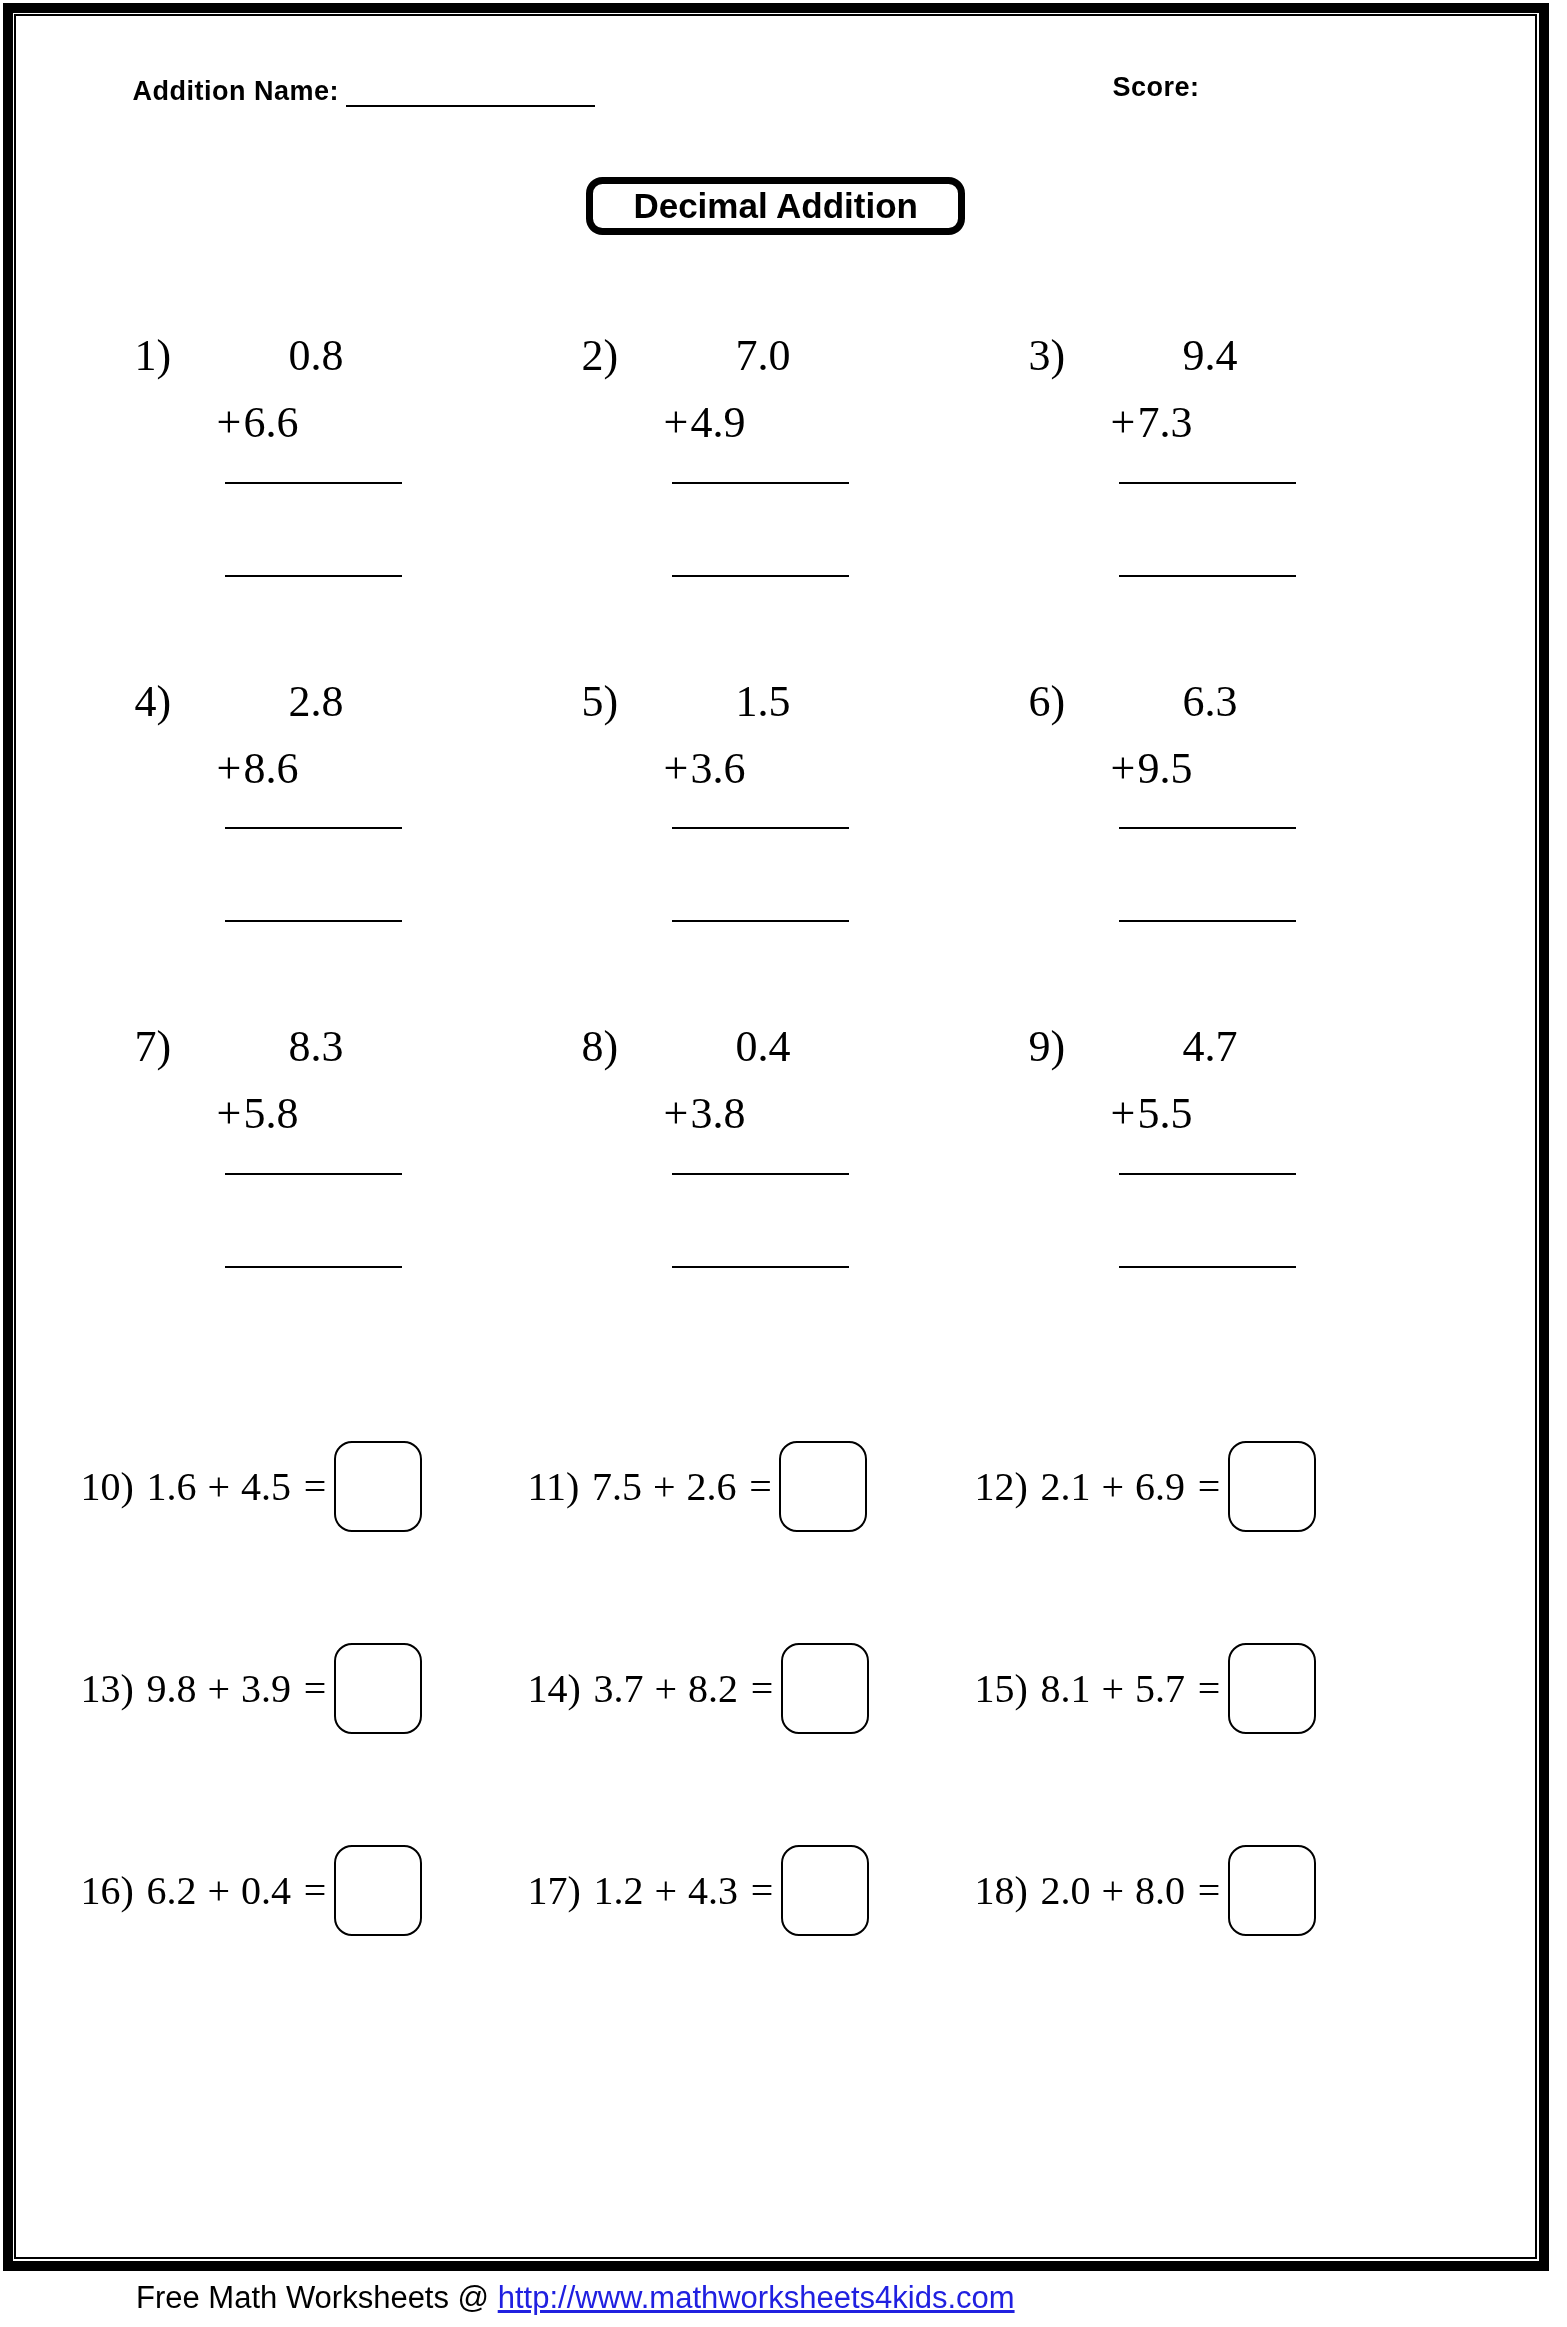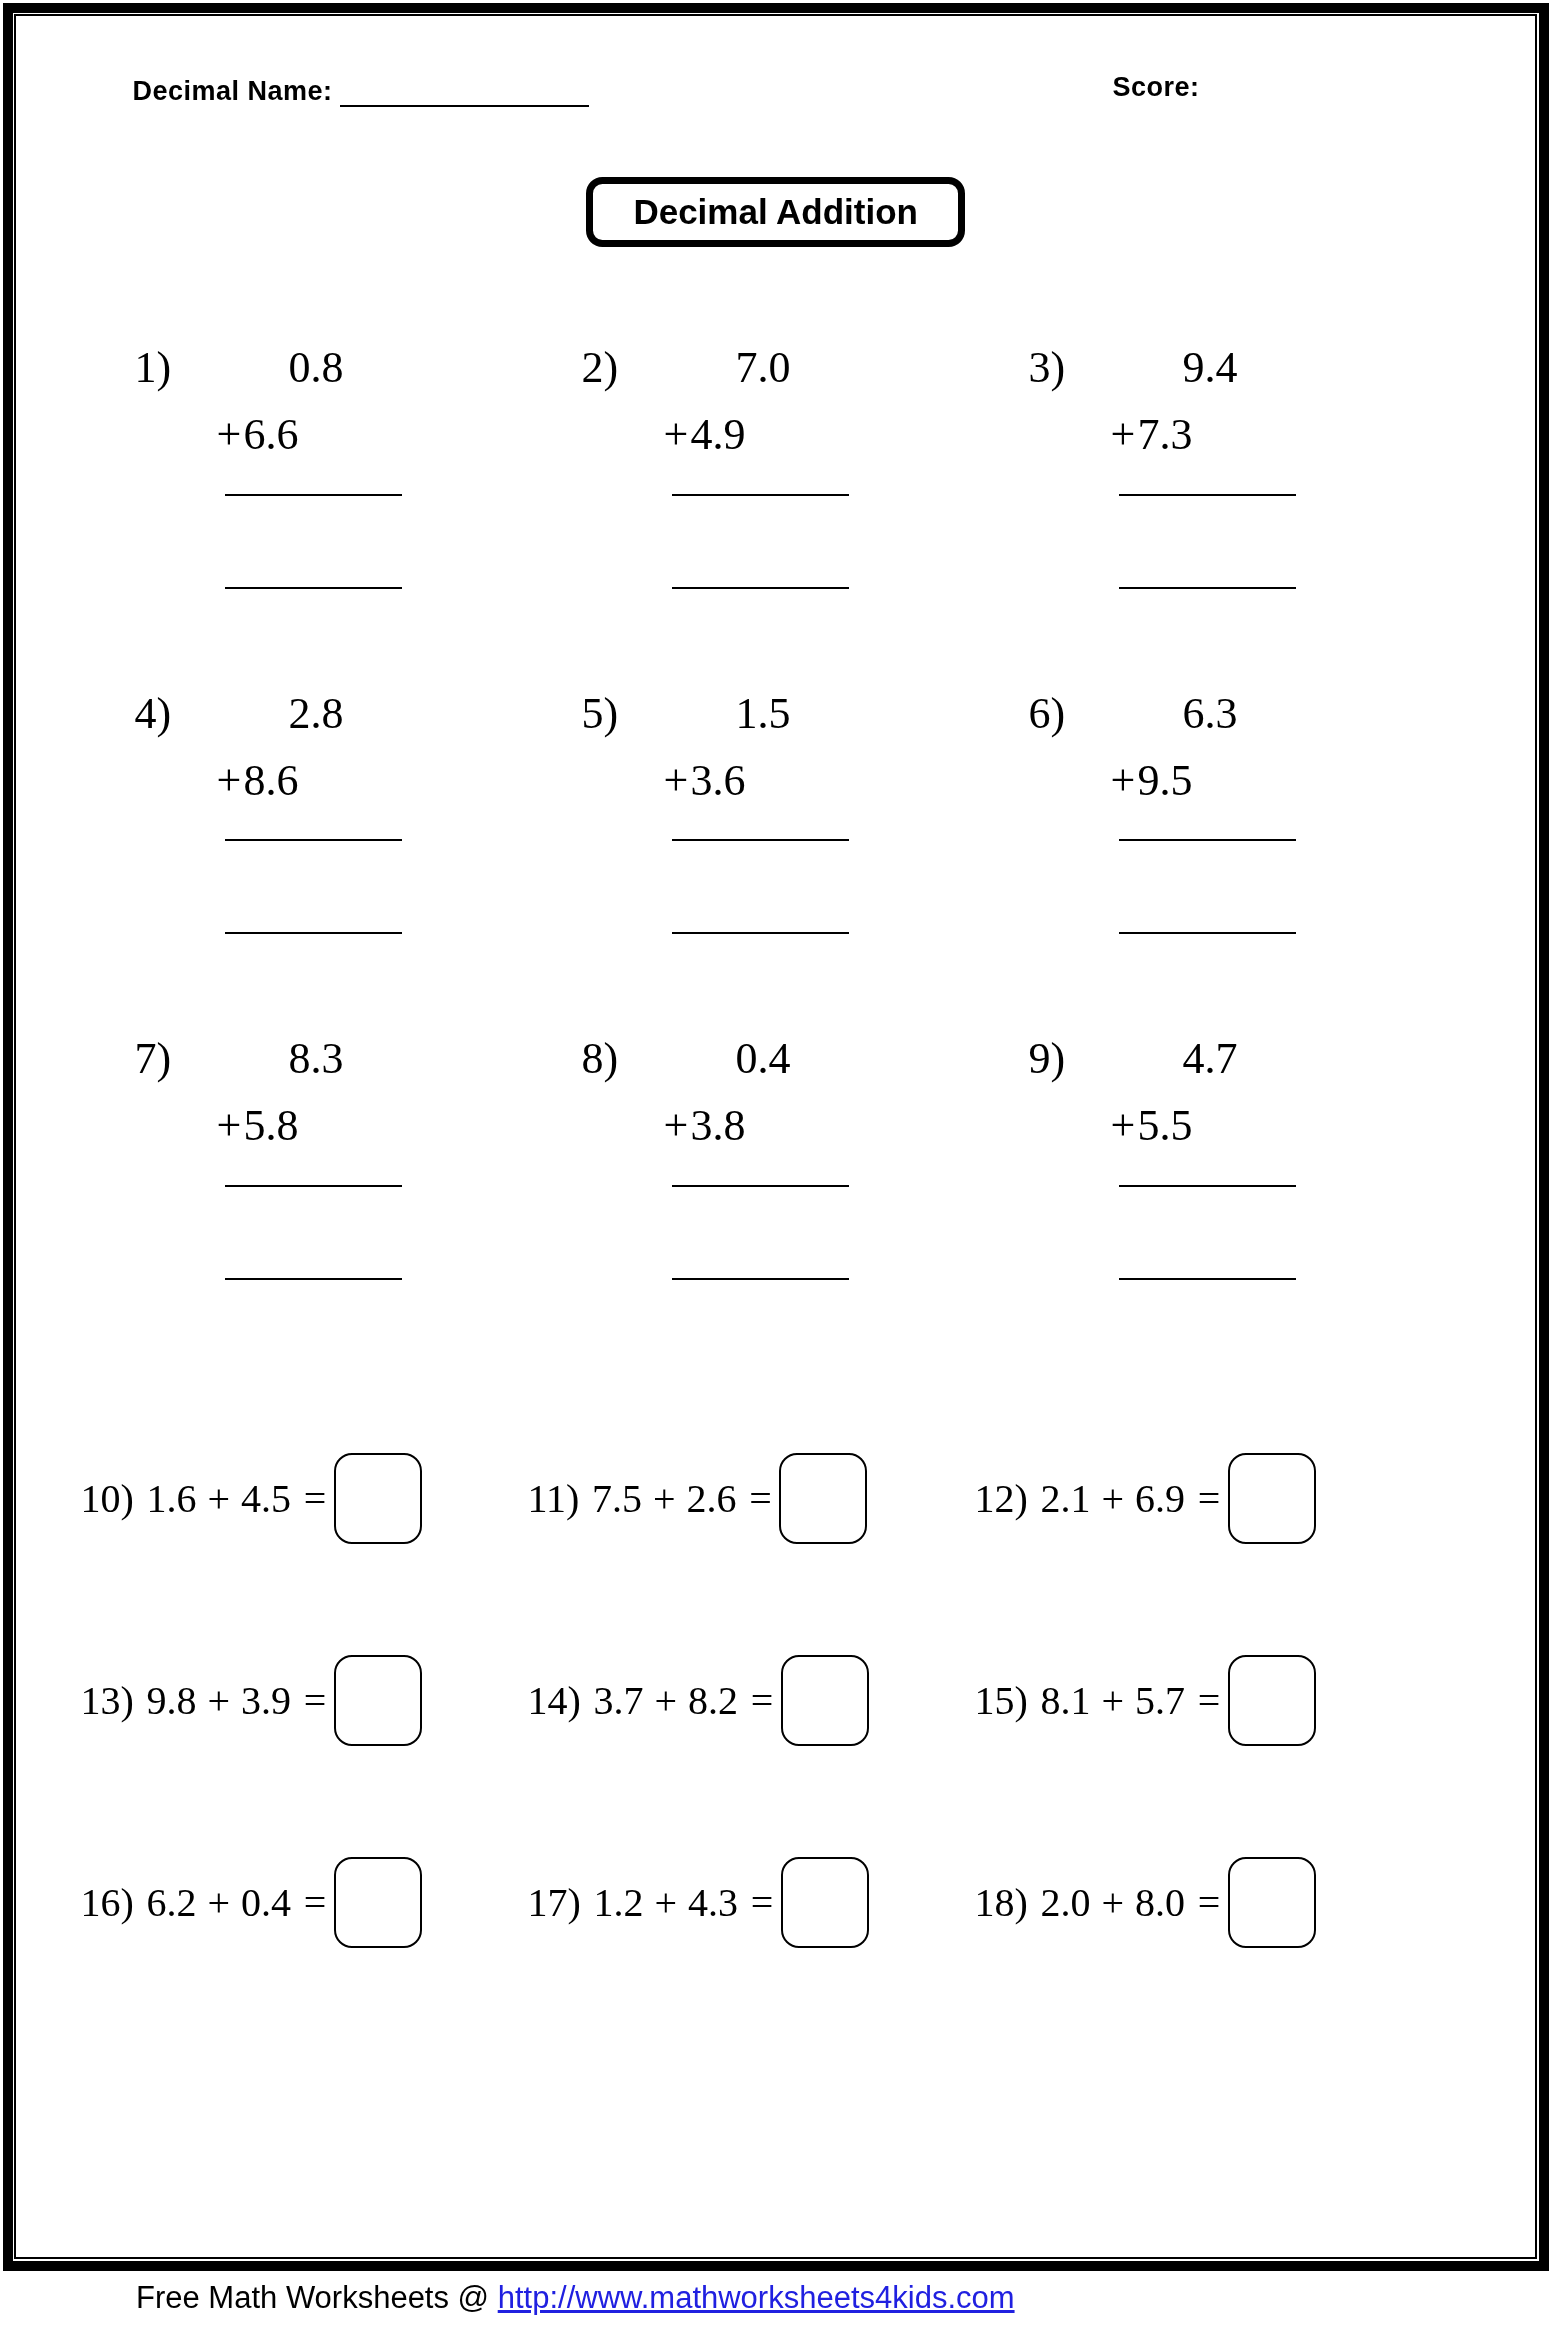--- a/index.html
+++ b/index.html
@@ -21,21 +21,21 @@
   .hdr-label { font-weight:bold; font-size:27px; letter-spacing:0.5px; }
   .student-wrap { display:flex; align-items:flex-end; }
   .name-line {
     width:249px; height:33px; border-bottom:2.7px solid #000; margin-left:7.3px;
   }
   .score-label { position:absolute; left:980px; top:0; }
   
   .title-wrap { text-align:center; margin-top:65px; }
   .title-box {
     display:inline-block; border:7.3px solid #000; border-radius:16.4px;
-    padding:8px 40px; font-size:35px; font-weight:bold;
+    padding:2px 40px; font-size:35px; font-weight:bold;
   }
   
   .vgrid {
     display:grid; grid-template-columns:447px 447px auto;
     padding-left:118px; margin-top:87px; row-gap:91px;
     font-family:"Liberation Serif", serif; font-size:44px;
   }
   .vrow { display:flex; line-height:67px; }
   .pnum { width:73px; }
   .operand-top { width:136px; text-align:right; }
@@ -71,21 +71,21 @@
   }
 </style>
 </head>
 <body>
 
 <div class="frame-outer">
   <div class="frame-inner">
 
     <div class="header">
       <div class="student-wrap">
-        <span class="hdr-label">Decimal Name:</span>
+        <span class="hdr-label">Addition Name:</span>
         <span class="name-line"></span>
       </div>
       <span class="hdr-label score-label">Score:</span>
     </div>
 
     <div class="title-wrap">
       <div class="title-box">Decimal Addition</div>
     </div>
 
     <div class="vgrid">

